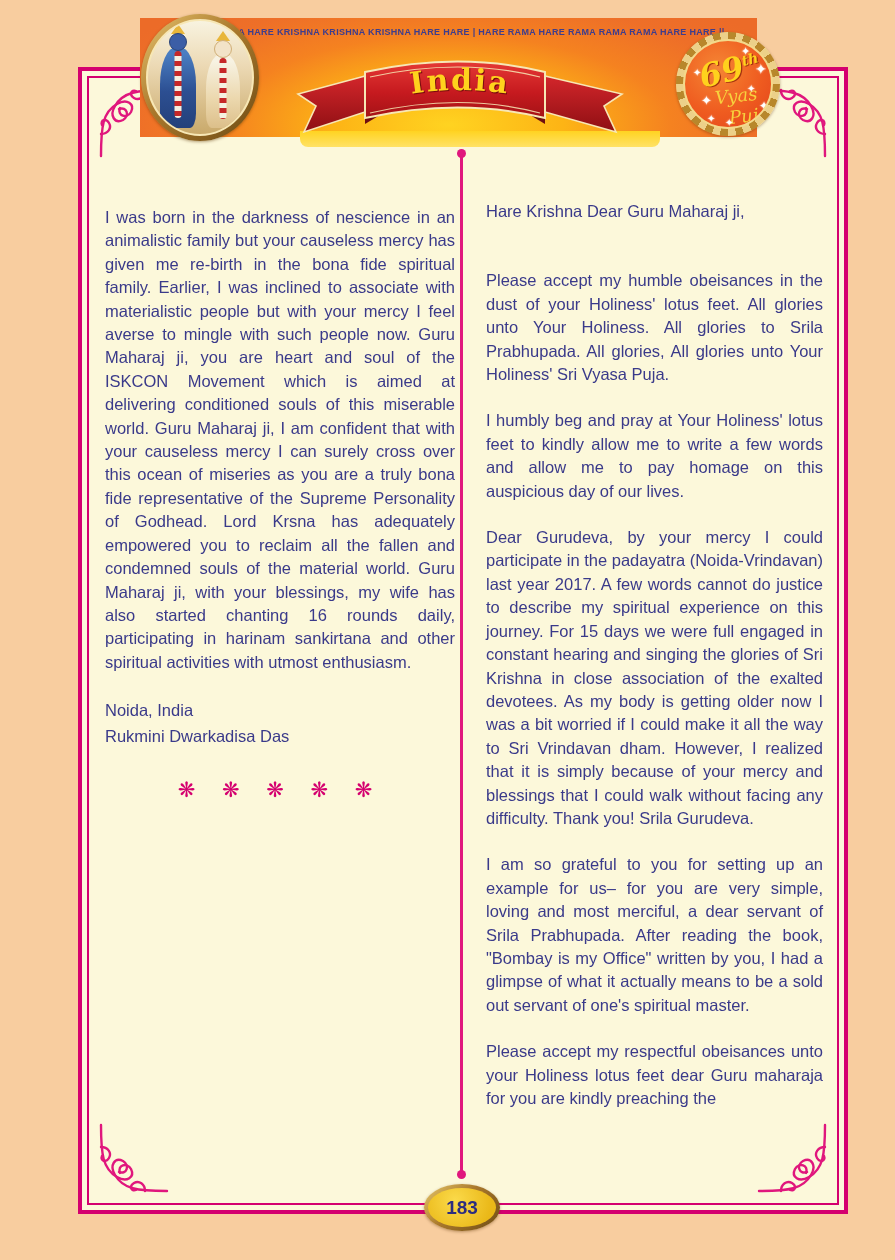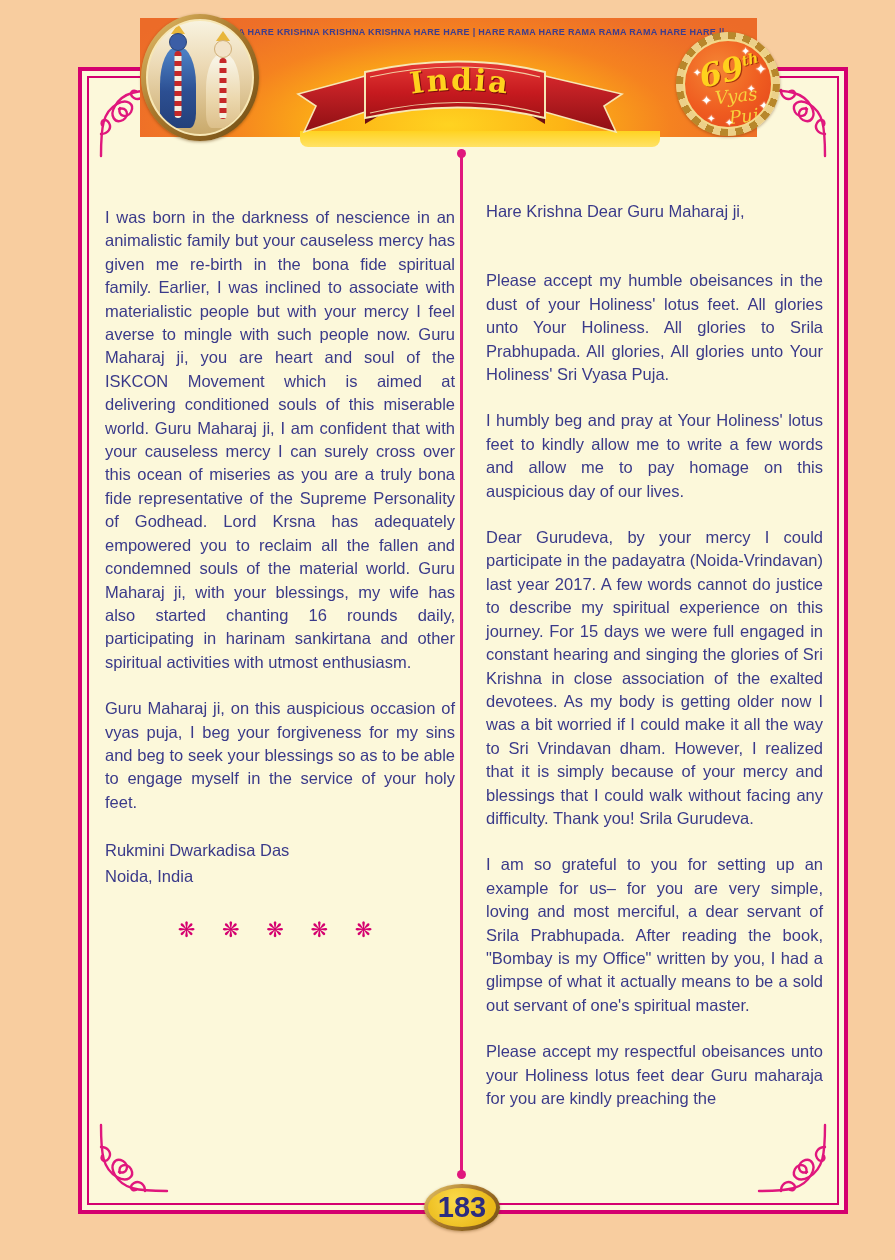--- a/index.html
+++ b/index.html
@@ -119,21 +119,21 @@
   .pageno-badge {
     position:absolute; left:424px; top:1184px; width:76px; height:47px; z-index:6;
     border-radius:50%; padding:4px;
     background:linear-gradient(135deg,#e8c96a 0%,#a9782c 45%,#6e4c14 100%);
     box-shadow:0 1px 3px rgba(90,50,0,.4);
   }
   .pageno-inner {
     width:100%; height:100%; border-radius:50%;
     background:radial-gradient(circle at 40% 32%, #fbda4a, #eab818 75%);
     display:flex; align-items:center; justify-content:center;
-    font-size:29px; font-weight:bold; color:#2c2c80;
+    font-size:19px; font-weight:bold; color:#2c2c80;
   }
 </style>
 </head>
 <body>
 
 <div class="page">
 
   <div class="frame">
     <div class="frame-inner-line"></div>
 
@@ -232,23 +232,22 @@
     </div>
   </div>
 
   <div class="divider">
     <div class="div-dot dot-top"></div>
     <div class="div-dot dot-bottom"></div>
   </div>
 
   <div class="col col-left">
     <p>I was born in the darkness of nescience in an animalistic family but your causeless mercy has given me re-birth in the bona fide spiritual family.  Earlier, I was inclined to associate with materialistic people but with your mercy I feel averse to mingle with such people now. Guru Maharaj ji, you are heart and soul of the ISKCON Movement which is aimed at delivering conditioned souls of this miserable world. Guru Maharaj ji, I am confident that with your causeless mercy I can surely cross over this ocean of miseries as you are a truly bona fide representative of the Supreme Personality of Godhead.  Lord Krsna has adequately empowered you to reclaim all the fallen and condemned souls of the material world.  Guru Maharaj ji, with your blessings, my wife has also started chanting 16 rounds daily, participating in harinam sankirtana and other spiritual activities with utmost enthusiasm.</p>
-    <p>Guru Maharaj ji, on this auspicious occasion of vyas puja, I beg your forgiveness for my sins and beg to seek your blessings so as to be able to engage myself in the service of your holy feet.</p>
+    <p class="signature">Noida, India</p>
     <p class="signature">Rukmini Dwarkadisa Das</p>
-    <p class="signature">Noida, India</p>
     <div class="stars">❋ ❋ ❋ ❋ ❋</div>
   </div>
 
   <div class="col col-right">
     <p class="salutation">Hare Krishna Dear Guru Maharaj ji,</p>
     <p>Please accept my humble obeisances in the dust of your Holiness' lotus feet. All glories unto Your Holiness. All glories to Srila Prabhupada. All glories, All glories unto Your Holiness' Sri Vyasa Puja.</p>
     <p>I humbly beg and pray at Your Holiness' lotus feet to kindly allow me to write a few words and allow me to pay homage on this auspicious day of our lives.</p>
     <p>Dear Gurudeva, by your mercy I could participate in the padayatra (Noida-Vrindavan) last year 2017. A few words cannot do justice to describe my spiritual experience on this journey. For 15 days we were full engaged in constant hearing and singing the glories of Sri Krishna in close association of the exalted devotees. As my body is getting older now I was a bit worried if I could make it all the way to Sri Vrindavan dham. However, I realized that it is simply because of your mercy and blessings that I could walk without facing any difficulty. Thank you! Srila Gurudeva.</p>
     <p>I am so grateful to you for setting up an example for us– for you are very simple, loving and most merciful, a dear servant of Srila Prabhupada. After reading the book, "Bombay is my Office" written by you, I had a glimpse of what it actually means to be a sold out servant of one's spiritual master.</p>
     <p>Please accept my respectful obeisances unto your Holiness lotus feet dear Guru maharaja for you are kindly preaching the</p>

